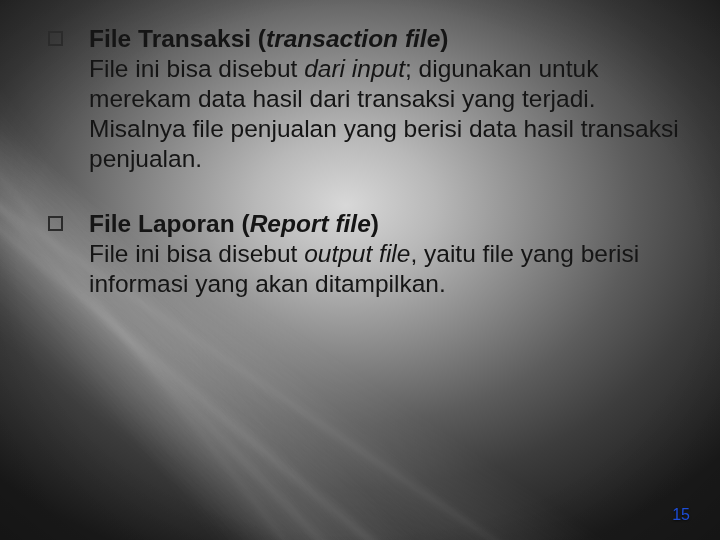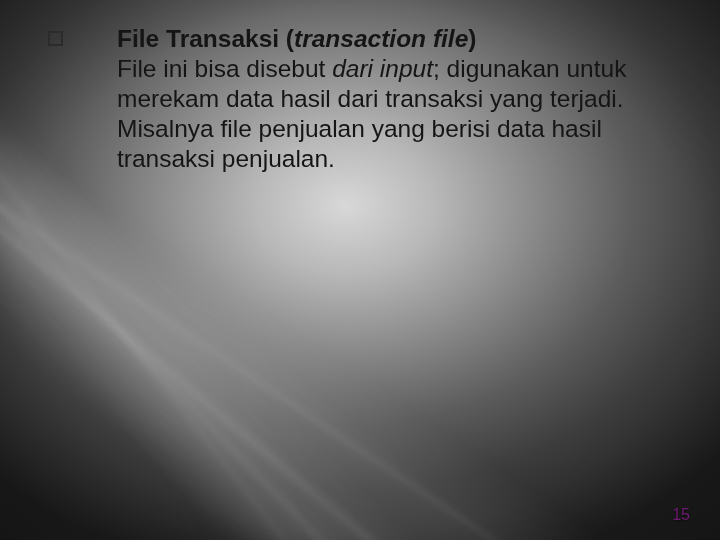--- a/index.html
+++ b/index.html
@@ -73,31 +73,30 @@
     border: 2px solid #2b2b2b;
     margin-top: 7px;
     margin-right: 26px;
     background: transparent;
   }
   .text {
     flex: 1 1 auto;
     font-size: 24.5px;
     line-height: 1.22;
     color: #151515;
-    margin-left: 28px;
   }
   .title { font-weight: 700; }
   .title .paren-italic { font-style: italic; font-weight: 700; }
   .body-italic { font-style: italic; }
   .page-num {
     position: absolute;
     bottom: 16px;
     right: 30px;
     font-size: 16px;
-    color: #701a75;
+    color: #1d4ed8;
     text-shadow: 0 1px 2px rgba(0,0,0,0.6);
   }
 </style>
 </head>
 <body>
 
 <div class="rays">
   <div class="ray r1"></div>
   <div class="ray r2"></div>
   <div class="ray r3"></div>
@@ -110,16 +109,25 @@
   <div class="item">
     <div class="bullet"></div>
     <div class="text">
       <span class="title">
         <span>File Transaksi (</span><span class="paren-italic">transaction file</span><span>)</span>
       </span><br>
       <span>File ini bisa disebut </span><span class="body-italic">dari input</span><span>; digunakan untuk merekam data hasil dari transaksi yang terjadi. Misalnya file penjualan yang berisi data hasil transaksi penjualan.</span>
     </div>
   </div>
 
+  <div class="item">
+    <div class="bullet"></div>
+    <div class="text">
+      <span class="title">
+        <span>File Laporan (</span><span class="paren-italic">Report file</span><span>)</span>
+      </span><br>
+      <span>File ini bisa disebut </span><span class="body-italic">output file</span><span>, yaitu file yang berisi informasi yang akan ditampilkan.</span>
+    </div>
+  </div>
 
 </div>
 
 <div class="page-num">15</div>
 
 </body></html>

